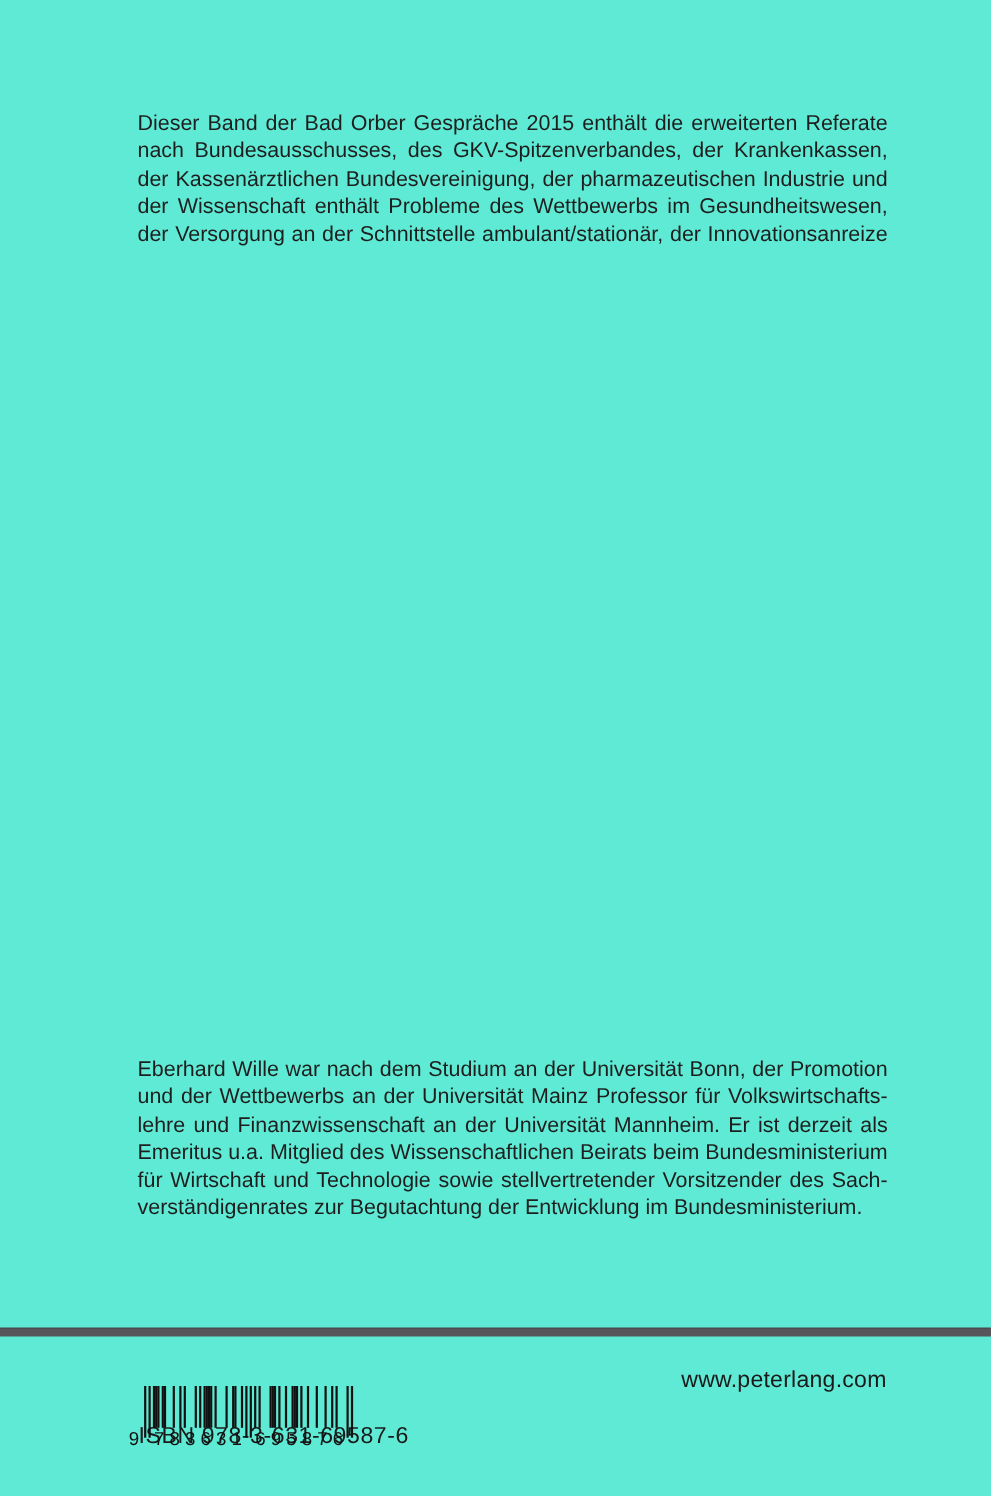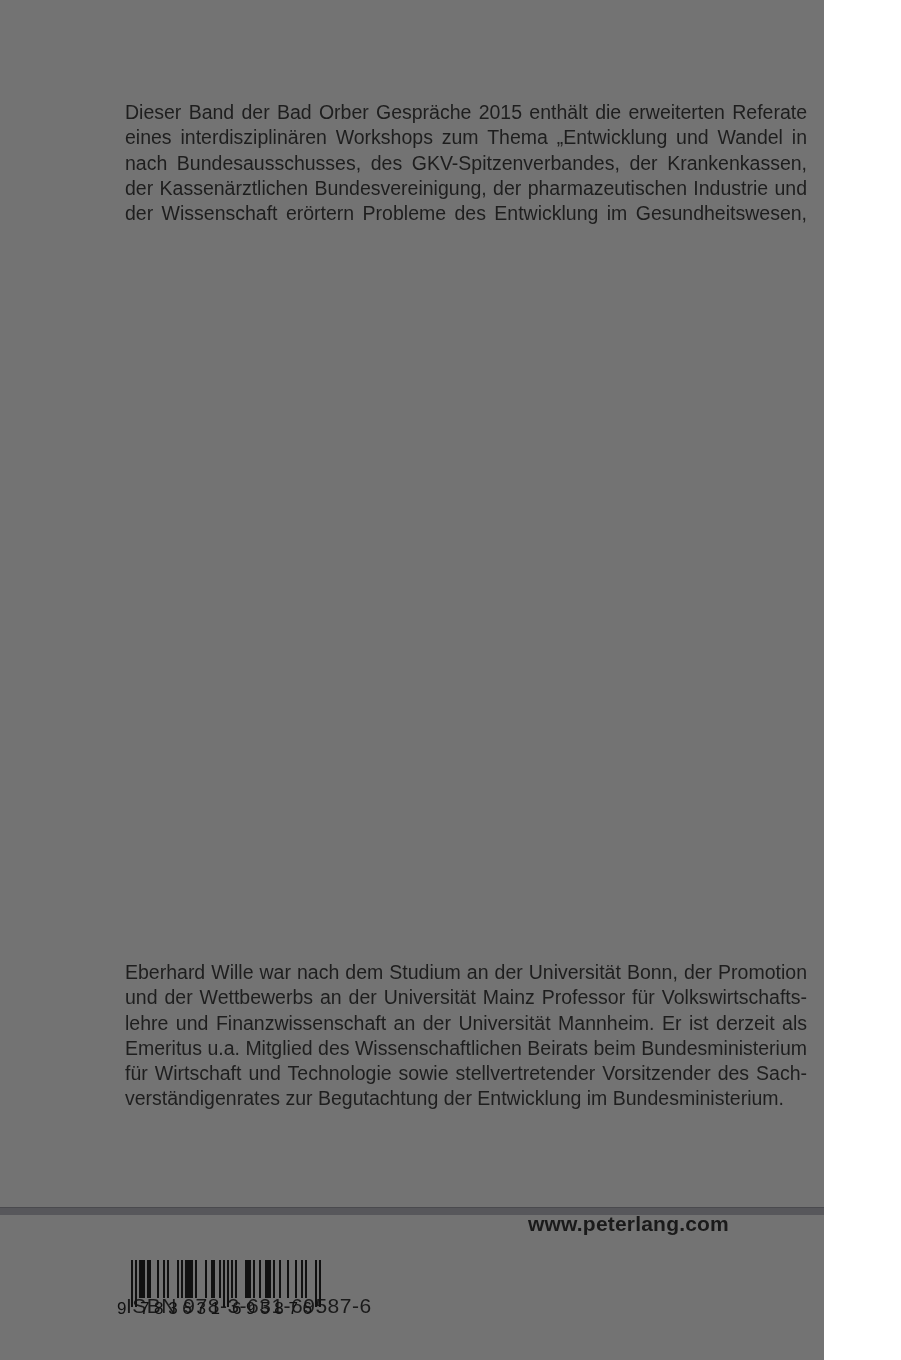--- a/index.html
+++ b/index.html
@@ -2,23 +2,23 @@
 <html><head>
 <meta charset="utf-8">
 <style>
   html, body {
     margin: 0;
     padding: 0;
     background: #ffffff;
   }
   .page {
     position: relative;
-    width: 824px;
+    width: 901px;
     height: 1360px;
-    background: #737373;
+    background: #5eead4;
     overflow: hidden;
     font-family: "Liberation Sans", sans-serif;
     color: #1e1e1e;
   }
   .textblock {
     position: absolute;
     left: 125px;
     width: 682px;
     font-size: 19.5px;
     line-height: 25.3px;
@@ -62,38 +62,38 @@
   }
   .barcode-wrap svg { display: block; }
   .bcd {
     font-family: "Liberation Sans", sans-serif;
     font-size: 17px;
     fill: #111111;
   }
   .website {
     position: absolute;
     right: 95px;
-    top: 1212px;
+    top: 1243px;
     font-size: 21px;
-    font-weight: bold;
+    font-weight: normal;
     letter-spacing: 0.2px;
     color: #1a1a1a;
   }
 </style>
 </head>
 <body>
 
 <div class="page">
 
   <section class="textblock synopsis">
     <div class="line">Dieser Band der Bad Orber Gespräche 2015 enthält die erweiterten Referate</div>
-    <div class="line">eines interdisziplinären Workshops zum Thema „Entwicklung und Wandel in</div>
     <div class="line">nach Bundesausschusses, des GKV-Spitzenverbandes, der Krankenkassen,</div>
     <div class="line">der Kassenärztlichen Bundesvereinigung, der pharmazeutischen Industrie und</div>
-    <div class="line">der Wissenschaft erörtern Probleme des Entwicklung im Gesundheitswesen,</div>
+    <div class="line">der Wissenschaft enthält Probleme des Wettbewerbs im Gesundheitswesen,</div>
+    <div class="line">der Versorgung an der Schnittstelle ambulant/stationär, der Innovationsanreize</div>
   </section>
 
   <section class="textblock bio">
     <div class="line">Eberhard Wille war nach dem Studium an der Universität Bonn, der Promotion</div>
     <div class="line">und der Wettbewerbs an der Universität Mainz Professor für Volkswirtschafts-</div>
     <div class="line">lehre und Finanzwissenschaft an der Universität Mannheim. Er ist derzeit als</div>
     <div class="line">Emeritus u.a. Mitglied des Wissenschaftlichen Beirats beim Bundesministerium</div>
     <div class="line">für Wirtschaft und Technologie sowie stellvertretender Vorsitzender des Sach-</div>
     <div class="line last">verständigenrates zur Begutachtung der Entwicklung im Bundesministerium.</div>
   </section>

